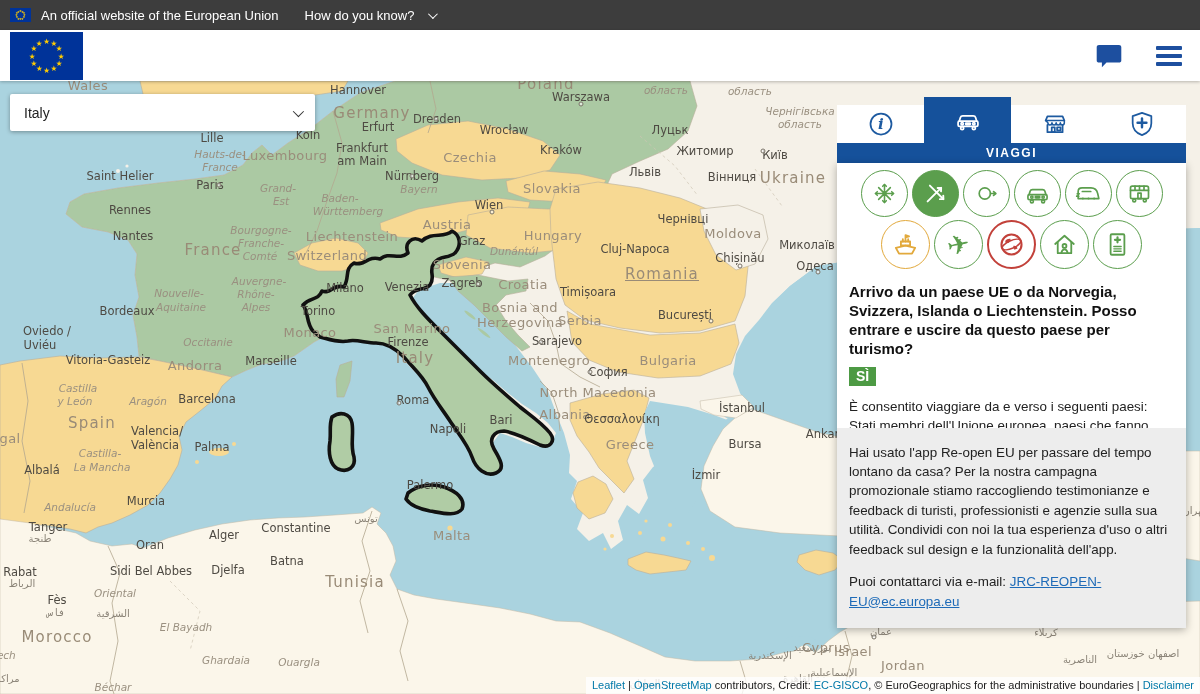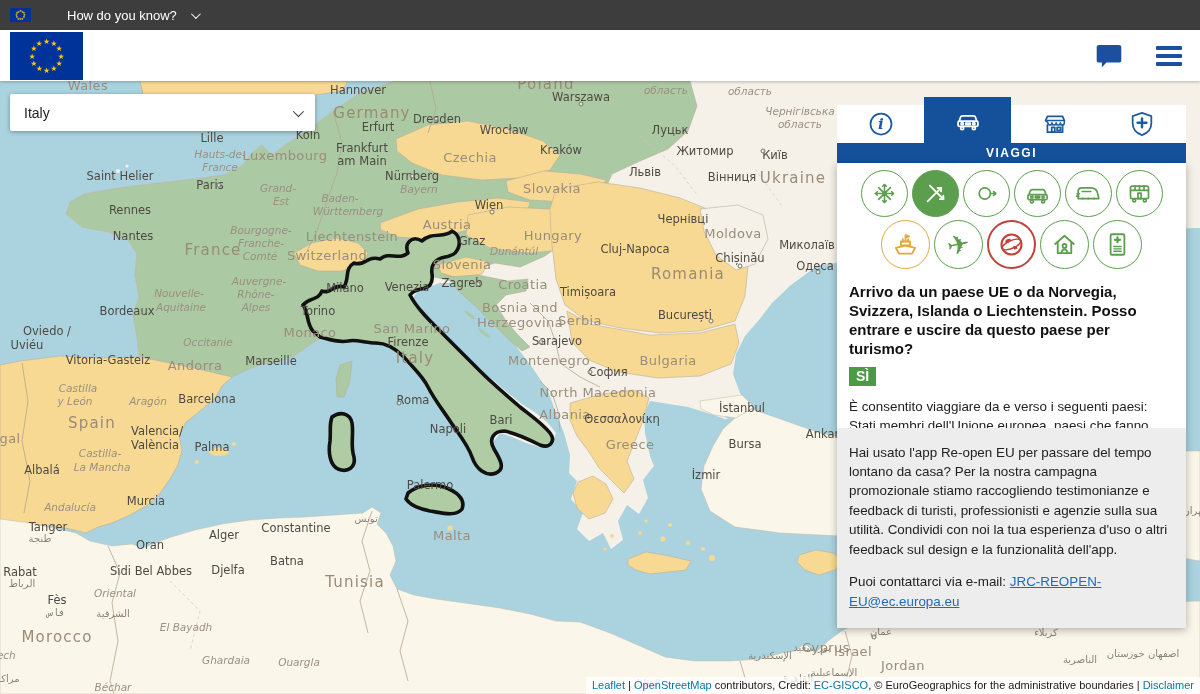--- a/index.html
+++ b/index.html
@@ -97,20 +97,21 @@
         <text x="14.5" y="8.2" font-size="3.2" fill="#ffcc00" text-anchor="middle" font-family="DejaVu Sans">★</text>
         <text x="14.0" y="10.2" font-size="3.2" fill="#ffcc00" text-anchor="middle" font-family="DejaVu Sans">★</text>
         <text x="12.5" y="11.6" font-size="3.2" fill="#ffcc00" text-anchor="middle" font-family="DejaVu Sans">★</text>
         <text x="10.5" y="12.2" font-size="3.2" fill="#ffcc00" text-anchor="middle" font-family="DejaVu Sans">★</text>
         <text x="8.5" y="11.6" font-size="3.2" fill="#ffcc00" text-anchor="middle" font-family="DejaVu Sans">★</text>
         <text x="7.0" y="10.2" font-size="3.2" fill="#ffcc00" text-anchor="middle" font-family="DejaVu Sans">★</text>
         <text x="6.5" y="8.2" font-size="3.2" fill="#ffcc00" text-anchor="middle" font-family="DejaVu Sans">★</text>
         <text x="7.0" y="6.2" font-size="3.2" fill="#ffcc00" text-anchor="middle" font-family="DejaVu Sans">★</text>
         <text x="8.5" y="4.7" font-size="3.2" fill="#ffcc00" text-anchor="middle" font-family="DejaVu Sans">★</text>
       </svg>
+    <span>An official website of the European Union</span>
     <span class="how">
       <span>How do you know?</span>
         <span class="chev"></span>
     </span>
   </div>
 
   <div id="header">
     <svg class="flag" width="73" height="48" id="flag-big">
         <rect width="73" height="48" fill="#003399"></rect>
         <text x="36.5" y="12.2" font-size="7.5" fill="#ffcc00" text-anchor="middle" font-family="DejaVu Sans">★</text>
@@ -227,21 +228,21 @@
       </g>
     </svg>
 
     <div id="labels">
         <span class="ml l4" style="left: 213px; top: 169px;">France</span>
         <span class="ml l4" style="left: 372px; top: 32px;">Germany</span>
         <span class="ml l4" style="left: 92px; top: 342px;">Spain</span>
         <span class="ml l4" style="left: 793px; top: 97px;">Ukraine</span>
         <span class="ml l4" style="left: 415px; top: 277px;">Italy</span>
         <span class="ml l4" style="left: 546px; top: 3px;">Poland</span>
-        <span class="ml l4" style="left: 688px; top: 193px;">Romania</span>
+        <span class="ml l4" style="left: 662px; top: 193px; text-decoration: underline;">Romania</span>
         <span class="ml l4" style="left: 57px; top: 556px;">Morocco</span>
         <span class="ml l4" style="left: 355px; top: 501px;">Tunisia</span>
         <span class="ml l0" style="left: 327px; top: 174px;">Switzerland</span>
         <span class="ml l0" style="left: 352px; top: 155px;">Liechtenstein</span>
         <span class="ml l0" style="left: 285px; top: 74px;">Luxembourg</span>
         <span class="ml l0" style="left: 470px; top: 76px;">Czechia</span>
         <span class="ml l0" style="left: 447px; top: 143px;">Austria</span>
         <span class="ml l0" style="left: 552px; top: 107px;">Slovakia</span>
         <span class="ml l0" style="left: 553px; top: 154px;">Hungary</span>
         <span class="ml l0" style="left: 462px; top: 183px;">Slovenia</span>
@@ -298,21 +299,21 @@
         <span class="ml l1" style="left: 130px; top: 129px;">Rennes</span>
         <span class="ml l1" style="left: 133px; top: 155px;">Nantes</span>
         <span class="ml l1" style="left: 210px; top: 104px;">Paris</span>
         <span class="ml l1" style="left: 212px; top: 57px;">Lille</span>
         <span class="ml l1" style="left: 120px; top: 95px;">Saint Helier</span>
         <span class="ml l1" style="left: 127px; top: 230px;">Bordeaux</span>
         <span class="ml l1" style="left: 271px; top: 280px;">Marseille</span>
         <span class="ml l1" style="left: 207px; top: 318px;">Barcelona</span>
         <span class="ml l1" style="left: 108px; top: 279px;">Vitoria-Gasteiz</span>
         <span class="ml l1" style="left: 47px; top: 250px;">Oviedo /</span>
-        <span class="ml l1" style="left: 27px; top: 264px;">Uviéu</span>
+        <span class="ml l1" style="left: 40px; top: 264px;">Uviéu</span>
         <span class="ml l1" style="left: 42px; top: 389px;">Albalá</span>
         <span class="ml l1" style="left: 157px; top: 350px;">Valencia/</span>
         <span class="ml l1" style="left: 155px; top: 364px;">València</span>
         <span class="ml l1" style="left: 212px; top: 366px;">Palma</span>
         <span class="ml l1" style="left: 146px; top: 420px;">Murcia</span>
         <span class="ml l1" style="left: 308px; top: 54px;">Köln</span>
         <span class="ml l1" style="left: 48px; top: 446px;">Tanger</span>
         <span class="ml l1" style="left: 20px; top: 491px;">Rabat</span>
         <span class="ml l1" style="left: 57px; top: 519px;">Fès</span>
         <span class="ml l1" style="left: 150px; top: 464px;">Oran</span>

